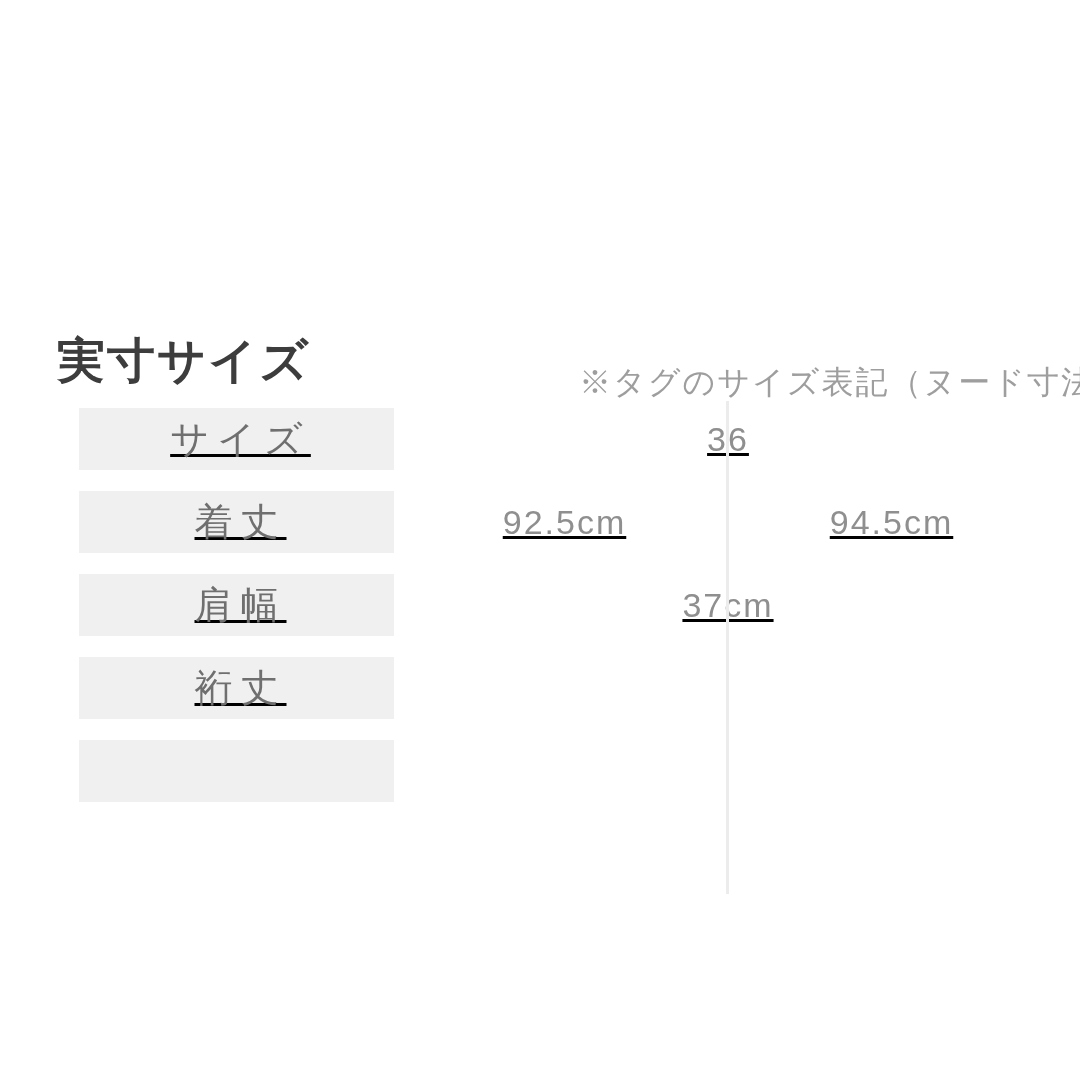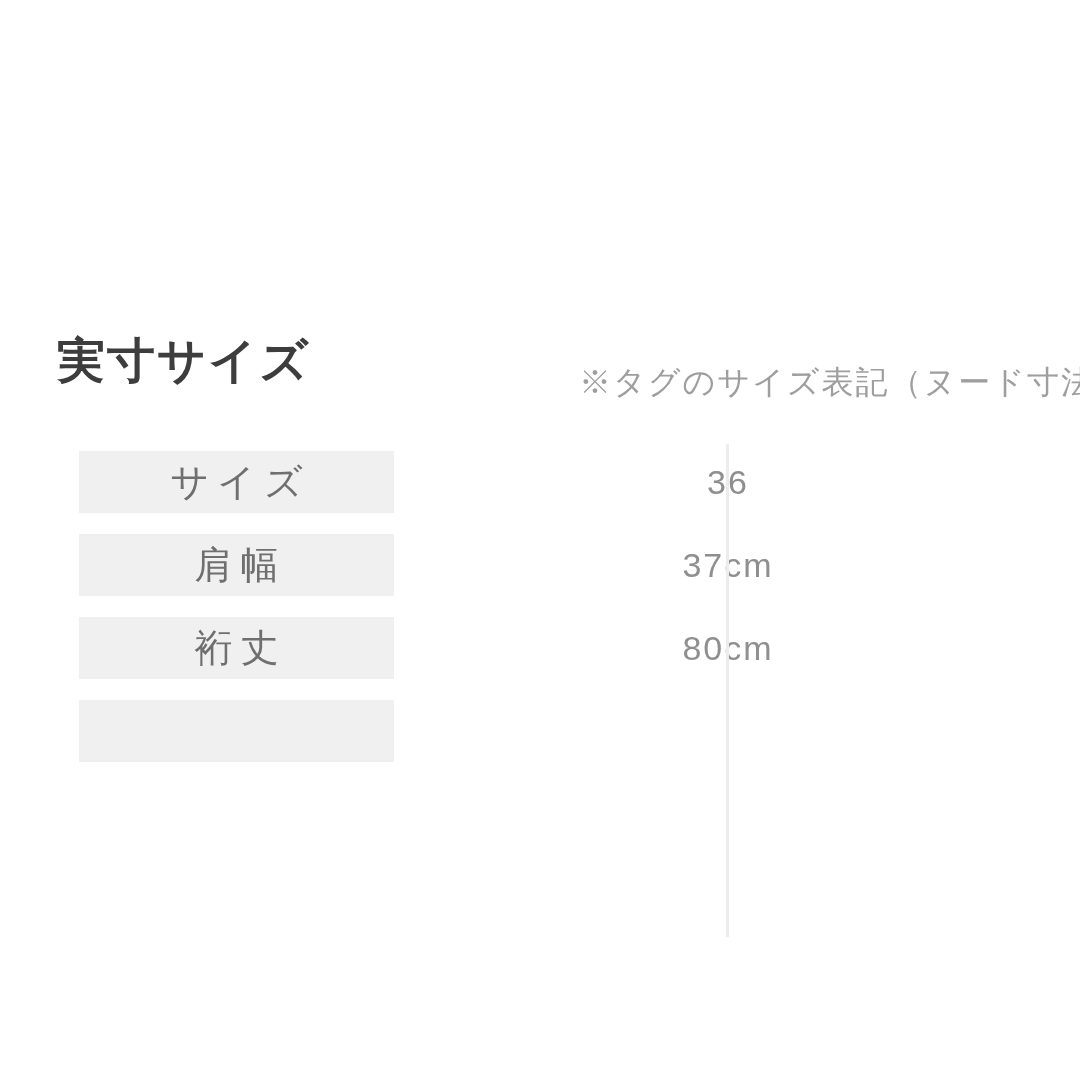--- a/index.html
+++ b/index.html
@@ -35,23 +35,24 @@
     left: 558px; top: 340px;
     font-size: 32px;
     color: var(--note);
     letter-spacing: 2px;
     white-space: nowrap;
     font-family: Liberation Mono, monospace;
   }
 
   .size-table {
     position: absolute;
-    left: 37px; top: 416px;
+    left: 37px; top: 373px;
     width: 1011px; height: 507px;
     overflow: hidden;
+    text-decoration: underline;
   }
 
   .trow {
     display: flex;
     height: 76px;
     margin-bottom: 7px;
   }
   .cell {
     display: flex;
     align-items: center;
@@ -90,24 +91,28 @@
 
 <div class="size-table">
   <div class="divider divider-1"></div>
   <div class="divider divider-2"></div>
   <div id="rows">
       <div class="trow">
         <div class="cell cell-label">サイズ</div>
         <div class="cell cell-value">36</div>
       </div>
       <div class="trow">
+        <div class="cell cell-label">着丈</div>
+        <div class="cell cell-value">92.5cm</div>
+        <div class="cell cell-value">94.5cm</div>
+      </div>
+      <div class="trow">
         <div class="cell cell-label">肩幅</div>
         <div class="cell cell-value">37cm</div>
       </div>
       <div class="trow">
         <div class="cell cell-label">裄丈</div>
-        <div class="cell cell-value">80cm</div>
       </div>
       <div class="trow">
         <div class="cell cell-label"></div>
       </div>
     </div>
 </div>
 
 </body></html>

